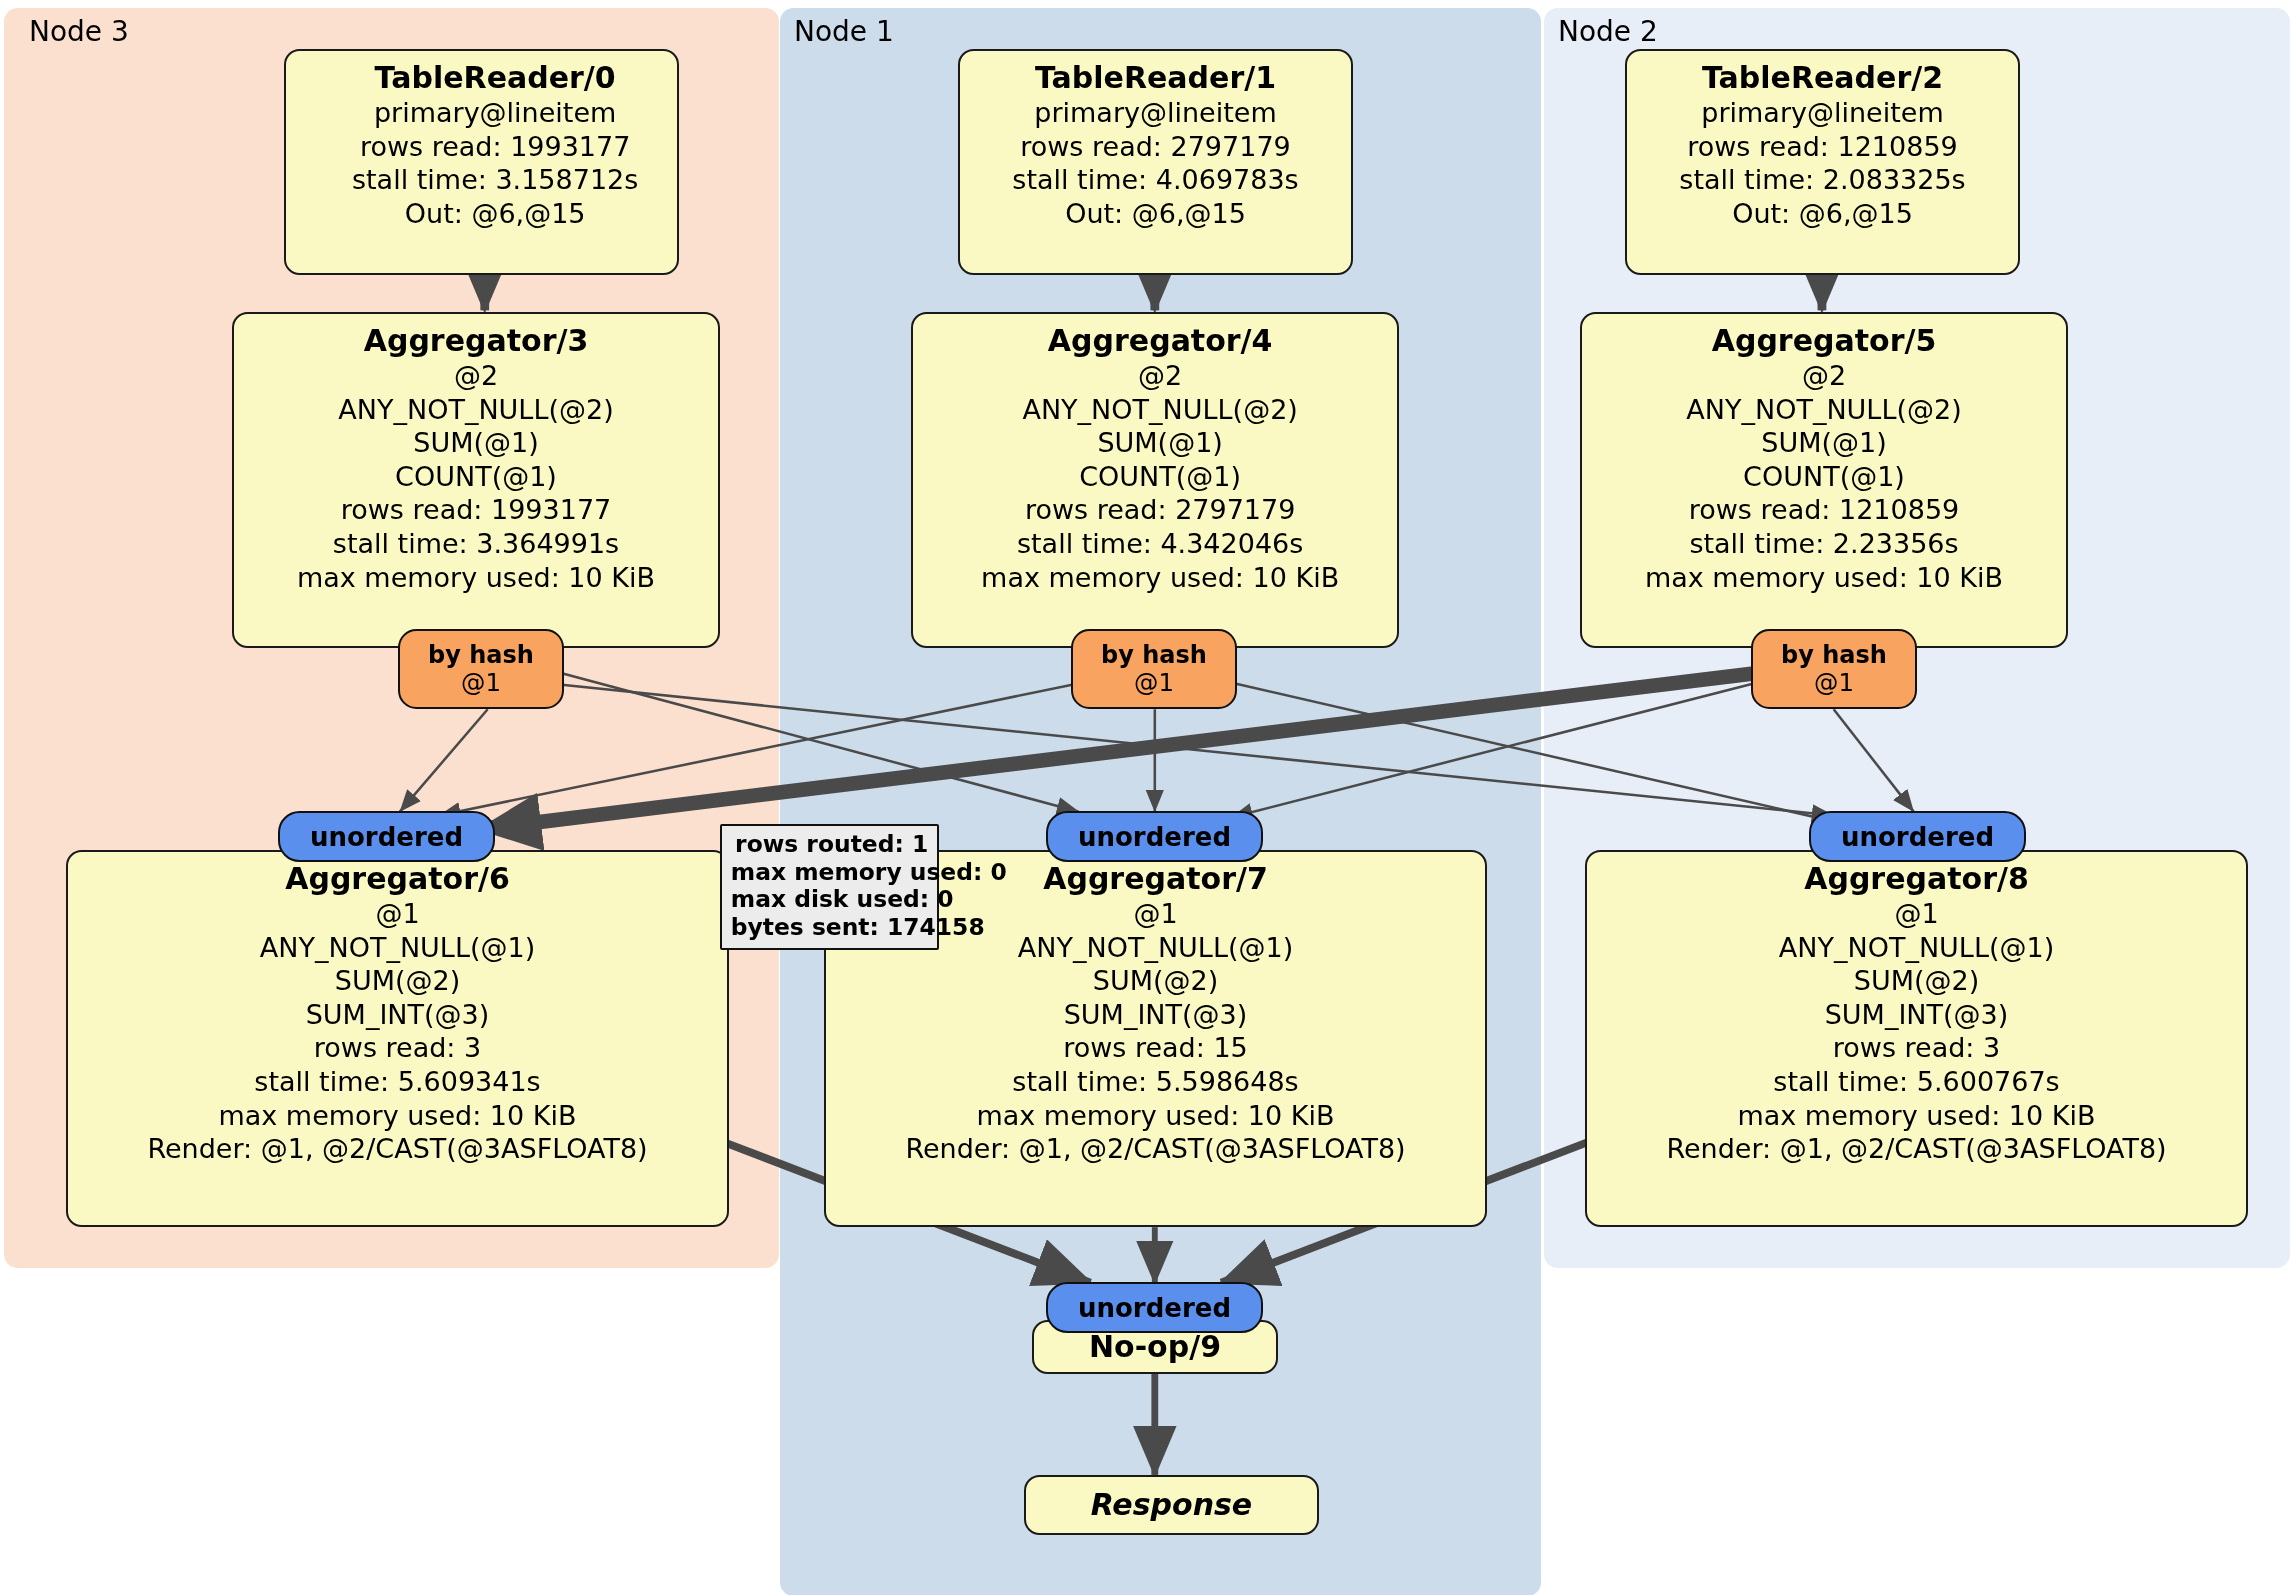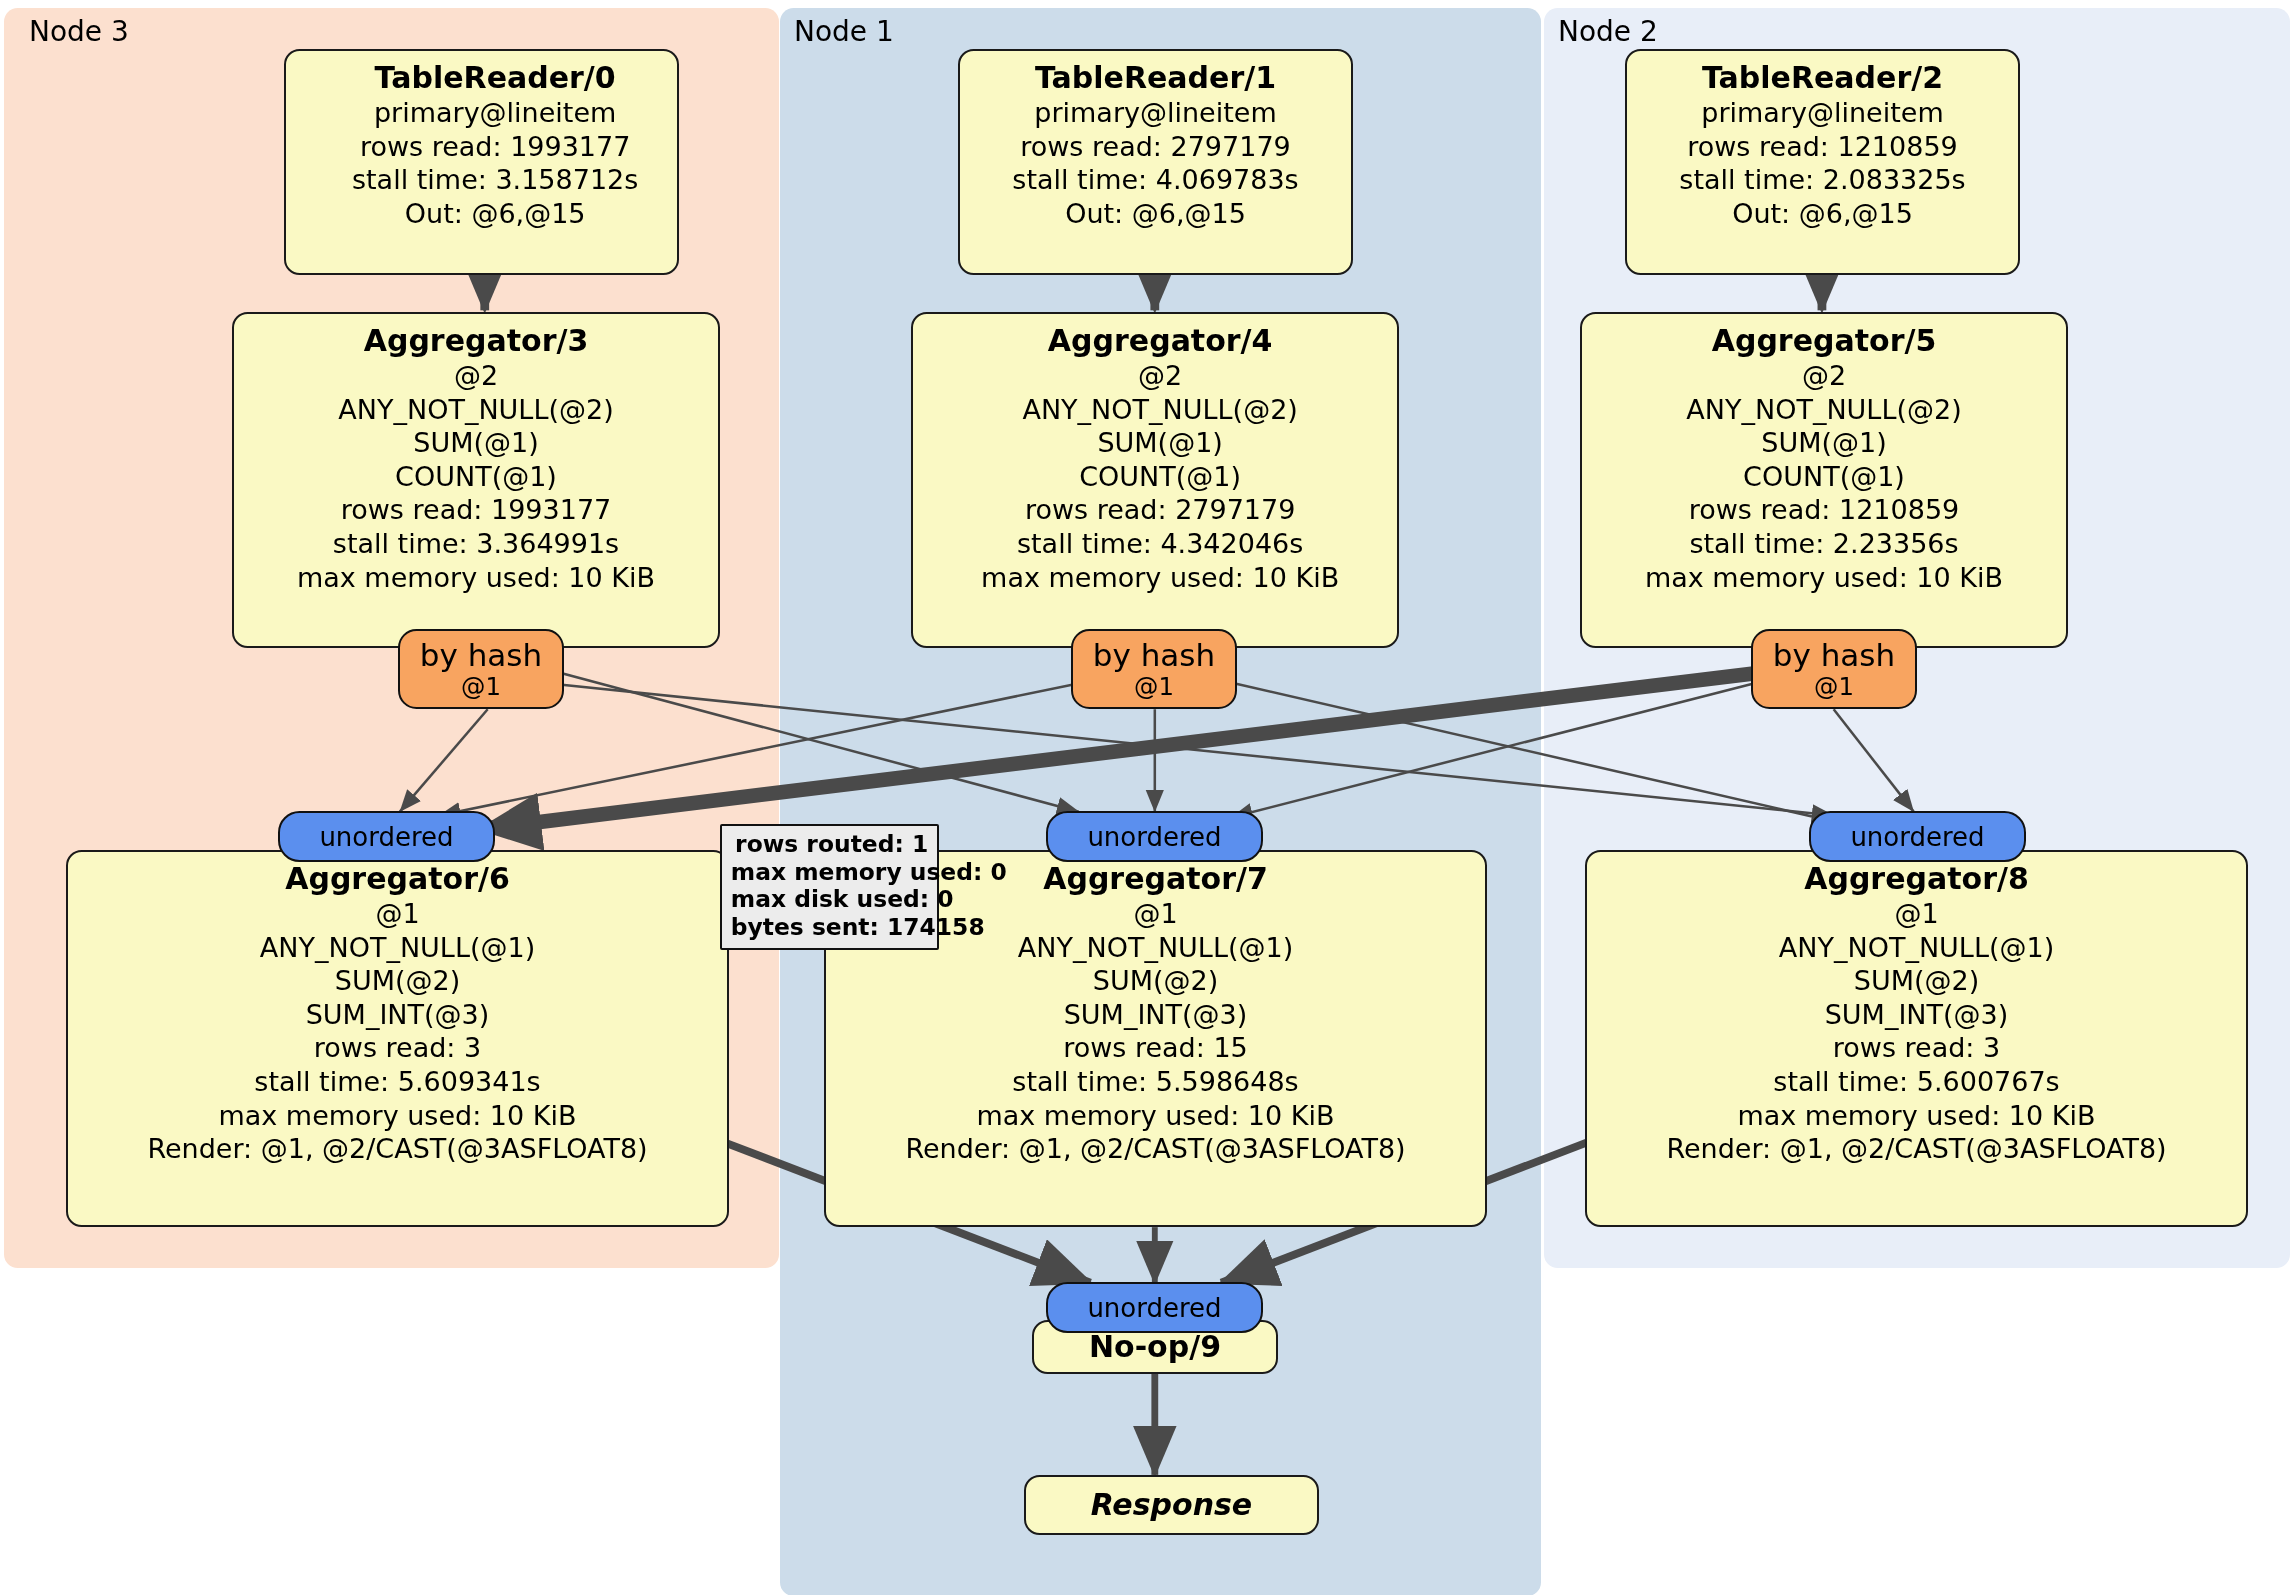--- a/index.html
+++ b/index.html
@@ -75,41 +75,41 @@
     border-radius: 18.5px;
     display: flex;
     flex-direction: column;
     align-items: center;
     justify-content: center;
     text-align: center;
     color: #000;
     z-index: 6;
   }
   .router .rtitle {
-    font-weight: normal;
-    font-size: 31px;
+    font-weight: bold;
+    font-size: 24px;
     line-height: 1.12;
     white-space: nowrap;
   }
   .router .rsub {
     font-size: 24.4px;
     line-height: 1.12;
     white-space: nowrap;
   }
   
   .sync {
     position: absolute;
     box-sizing: border-box;
     background: #5b8fee;
     border: 2.4px solid #111;
     border-radius: 21.5px;
     display: flex;
     align-items: center;
     justify-content: center;
-    font-weight: normal;
+    font-weight: bold;
     font-size: 26px;
     color: #000;
     white-space: nowrap;
     z-index: 6;
   }
   
   .stats-box {
     position: absolute;
     box-sizing: border-box;
     background: #ececec;

